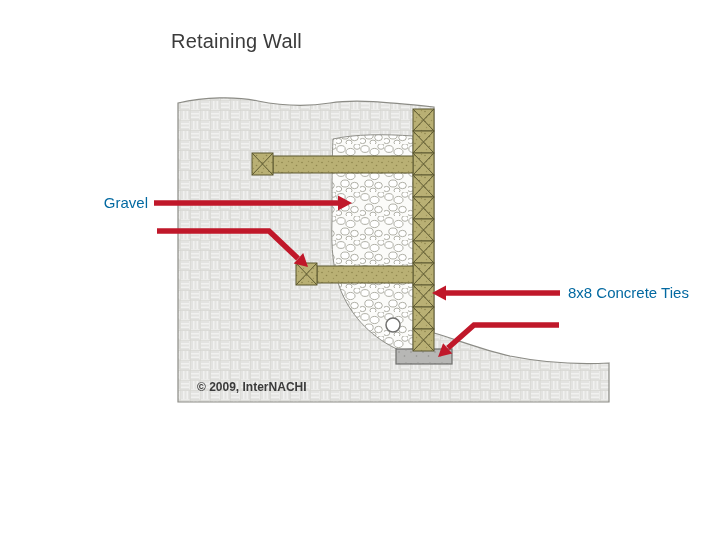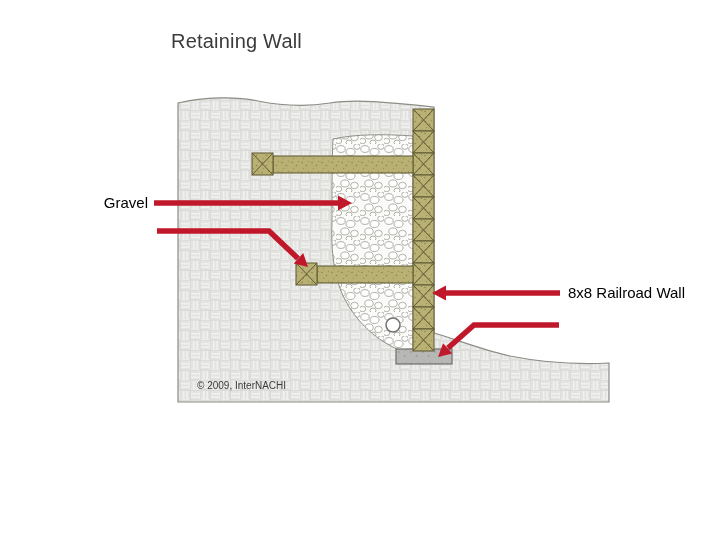--- a/index.html
+++ b/index.html
@@ -6,29 +6,29 @@
   .stage{
     position:relative;width:720px;height:556px;background:#ffffff;overflow:hidden;
     font-family:"Liberation Sans", sans-serif;
   }
   svg{position:absolute;left:0;top:0;}
   .title{
     position:absolute;left:171px;top:30px;
     font-size:20px;color:#3b3b3b;letter-spacing:.2px;white-space:nowrap;
   }
   .lbl{
-    position:absolute;font-size:15px;line-height:17px;color:#000000;white-space:nowrap;
+    position:absolute;font-size:15px;line-height:17px;color:#0369a1;white-space:nowrap;
   }
   .lbl.right{text-align:right;}
   .lbl-gravel{right:572px;top:194px;}
   .lbl-deadman{right:570px;top:223px;}
   .lbl-railroad{left:568px;top:284px;}
   .lbl-footing{left:568px;top:317px;}
   .copyright{
-    position:absolute;left:197px;top:380px;font-size:10px;color:#3b3b3b;white-space:nowrap;
+    position:absolute;left:197px;top:380px;font-size:12px;color:#3b3b3b;white-space:nowrap;font-weight:bold;
   }
 </style>
 </head>
 <body>
 
 <div class="stage">
 
   <svg width="720" height="556" viewBox="0 0 720 556">
     <defs>
 
@@ -157,17 +157,17 @@
       <path d="M559,325 L474,325 L448,348" stroke="#c0182a" stroke-width="5.5" fill="none"></path>
       <polygon points="438,357 443.1,343.2 452.3,353.6"></polygon>
     </g>
   </svg>
 
   <div class="title">Retaining Wall</div>
 
   <div class="lbl right lbl-gravel">Gravel</div>
 
 
-  <div class="lbl lbl-railroad">8x8 Railroad Wall</div>
+  <div class="lbl lbl-railroad">8x8 Concrete Ties</div>
 
 
   <div class="copyright">© 2009, InterNACHI</div>
 </div>
 
 </body></html>

